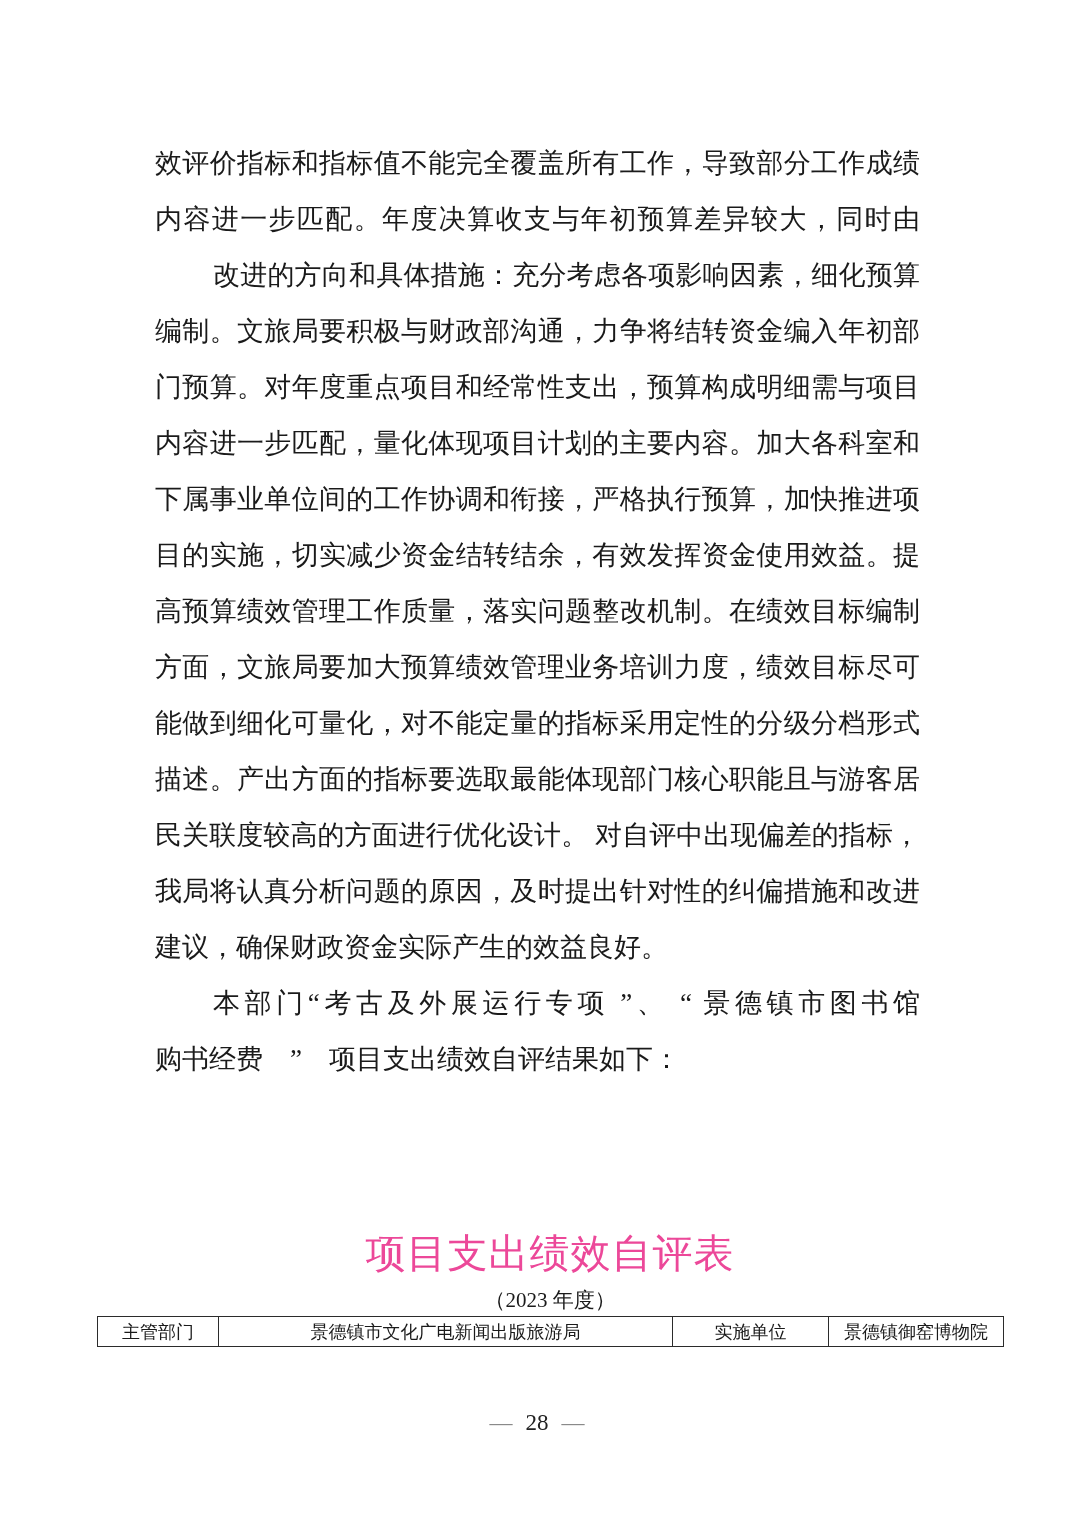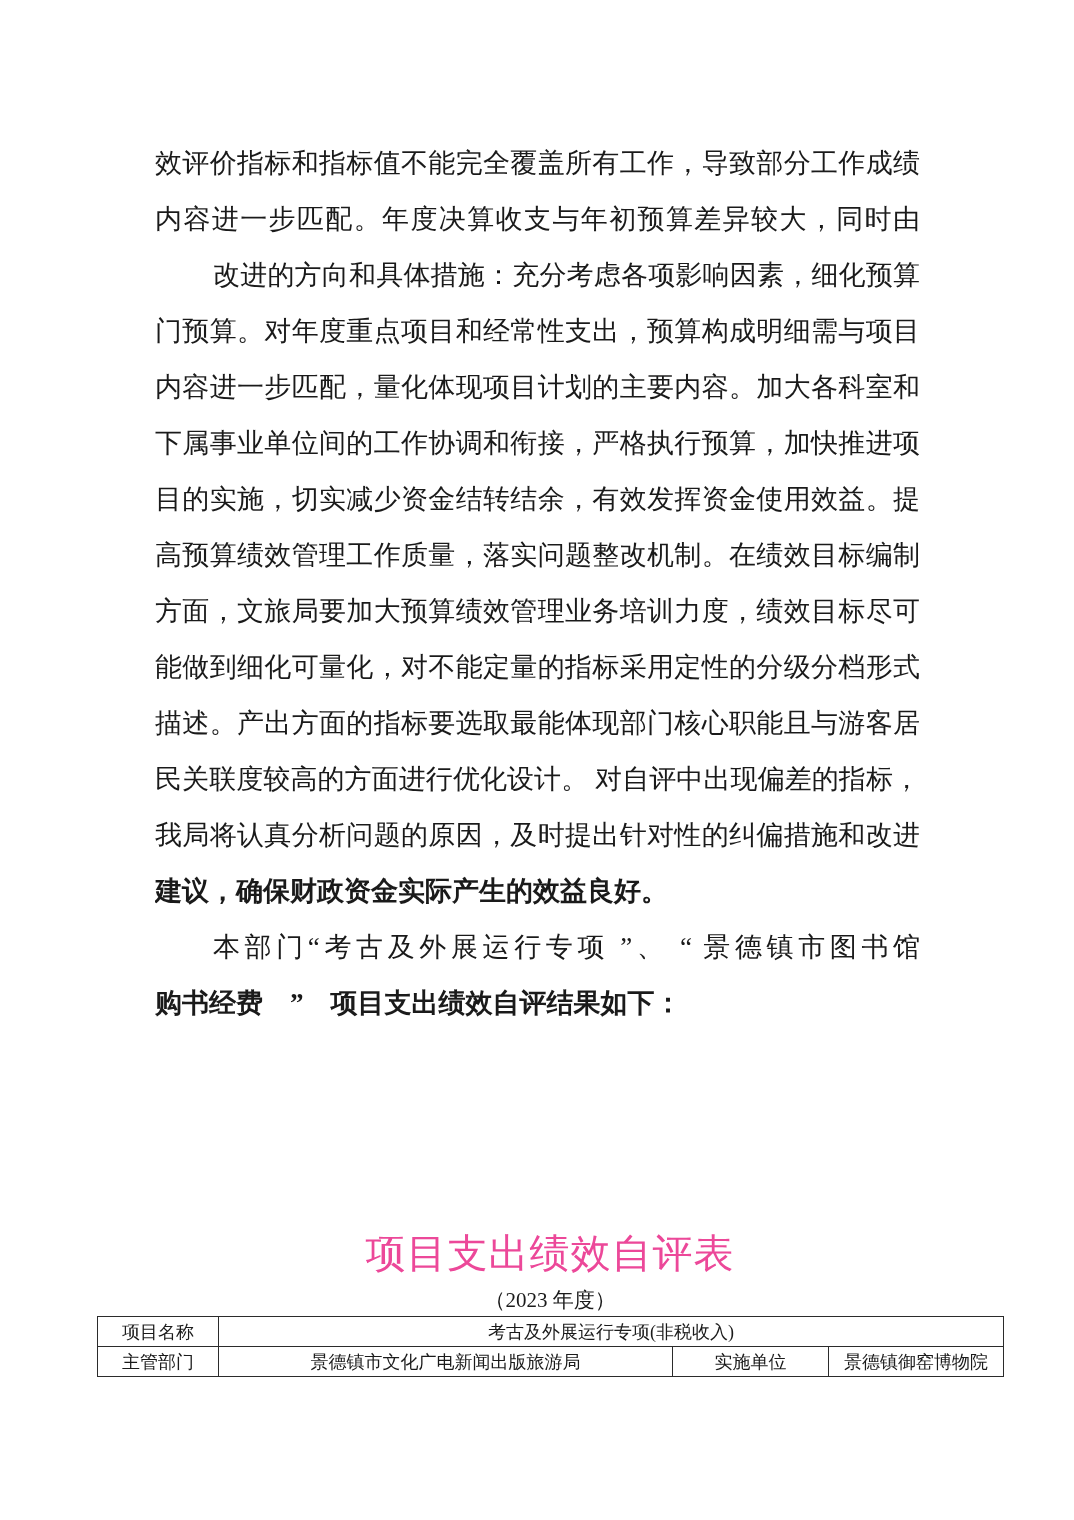--- a/index.html
+++ b/index.html
@@ -21,21 +21,21 @@
     line-height: 56px;
   }
   .line {
     height: 56px;
     overflow: hidden;
     text-align: justify;
     text-align-last: justify;
     text-justify: inter-character;
   }
   .line.indent { text-indent: 58px; }
-  .line.flush { text-align: right; text-align-last: left; font-weight: bold; }
+  .line.flush { text-align: right; text-align-last: left; }
   .table-title {
     position: absolute;
     left: 97px;
     top: 1231px;
     width: 906px;
     text-align: center;
     font-size: 40px;
     font-weight: normal;
     color: #ec4899;
     line-height: 46px;
@@ -83,20 +83,21 @@
 </style>
 </head>
 <body>
 
 <div class="page">
 
   <div class="body-text">
     <div class="line">效评价指标和指标值不能完全覆盖所有工作，导致部分工作成绩</div>
     <div class="line">内容进一步匹配。年度决算收支与年初预算差异较大，同时由</div>
     <div class="line indent">改进的方向和具体措施：充分考虑各项影响因素，细化预算</div>
+    <div class="line">编制。文旅局要积极与财政部沟通，力争将结转资金编入年初部</div>
     <div class="line">门预算。对年度重点项目和经常性支出，预算构成明细需与项目</div>
     <div class="line">内容进一步匹配，量化体现项目计划的主要内容。加大各科室和</div>
     <div class="line">下属事业单位间的工作协调和衔接，严格执行预算，加快推进项</div>
     <div class="line">目的实施，切实减少资金结转结余，有效发挥资金使用效益。提</div>
     <div class="line">高预算绩效管理工作质量，落实问题整改机制。在绩效目标编制</div>
     <div class="line">方面，文旅局要加大预算绩效管理业务培训力度，绩效目标尽可</div>
     <div class="line">能做到细化可量化，对不能定量的指标采用定性的分级分档形式</div>
     <div class="line">描述。产出方面的指标要选取最能体现部门核心职能且与游客居</div>
     <div class="line">民关联度较高的方面进行优化设计。 对自评中出现偏差的指标，</div>
     <div class="line">我局将认真分析问题的原因，及时提出针对性的纠偏措施和改进</div>
@@ -109,27 +110,26 @@
   <div class="table-subtitle">（2023 年度）</div>
 
   <table class="eval-table">
     <colgroup>
       <col style="width:121px">
       <col style="width:454px">
       <col style="width:156px">
       <col style="width:175px">
     </colgroup>
     <tbody>
-        <tr>
-      <td>项目名称</td>
-      <td colspan="3">考古及外展运行专项(非税收入)</td>
-    </tr>
     <tr>
       <td>主管部门</td>
       <td>景德镇市文化广电新闻出版旅游局</td>
       <td>实施单位</td>
       <td>景德镇御窑博物院</td>
     </tr>
   </tbody>
     </table>
 
+  <div class="footer">
+    <span class="dash">—</span><span class="num">28</span><span class="dash">—</span>
+  </div>
 
 </div>
 
 </body></html>

